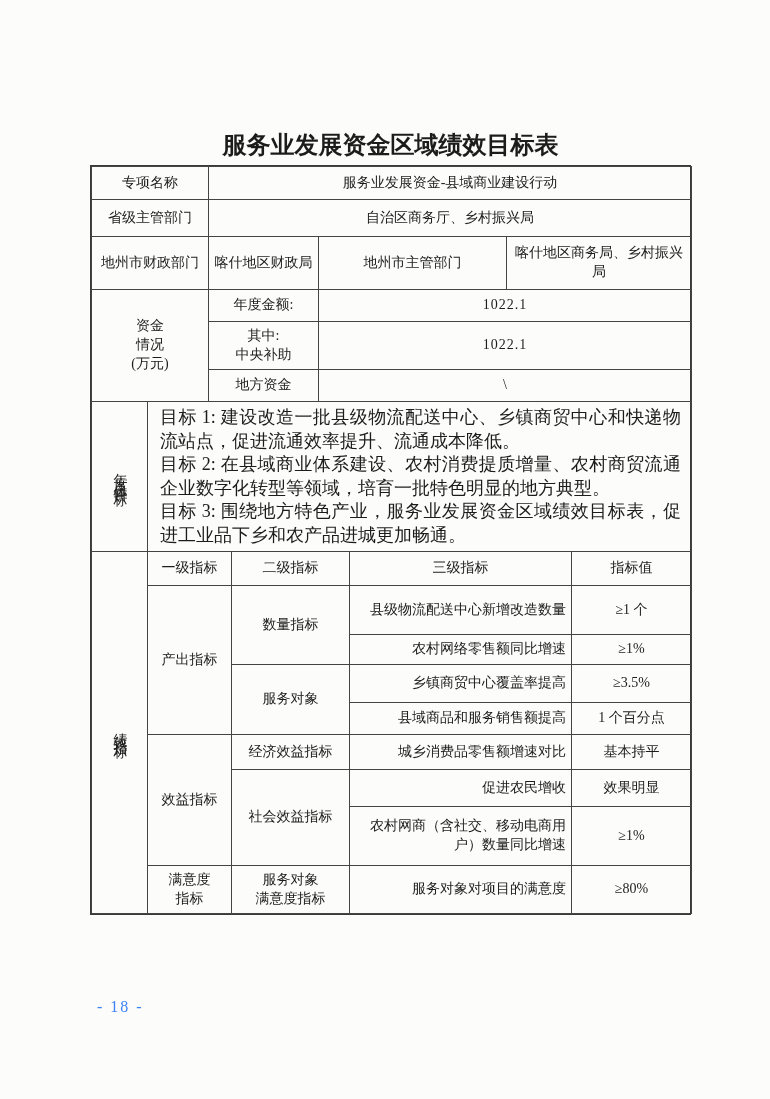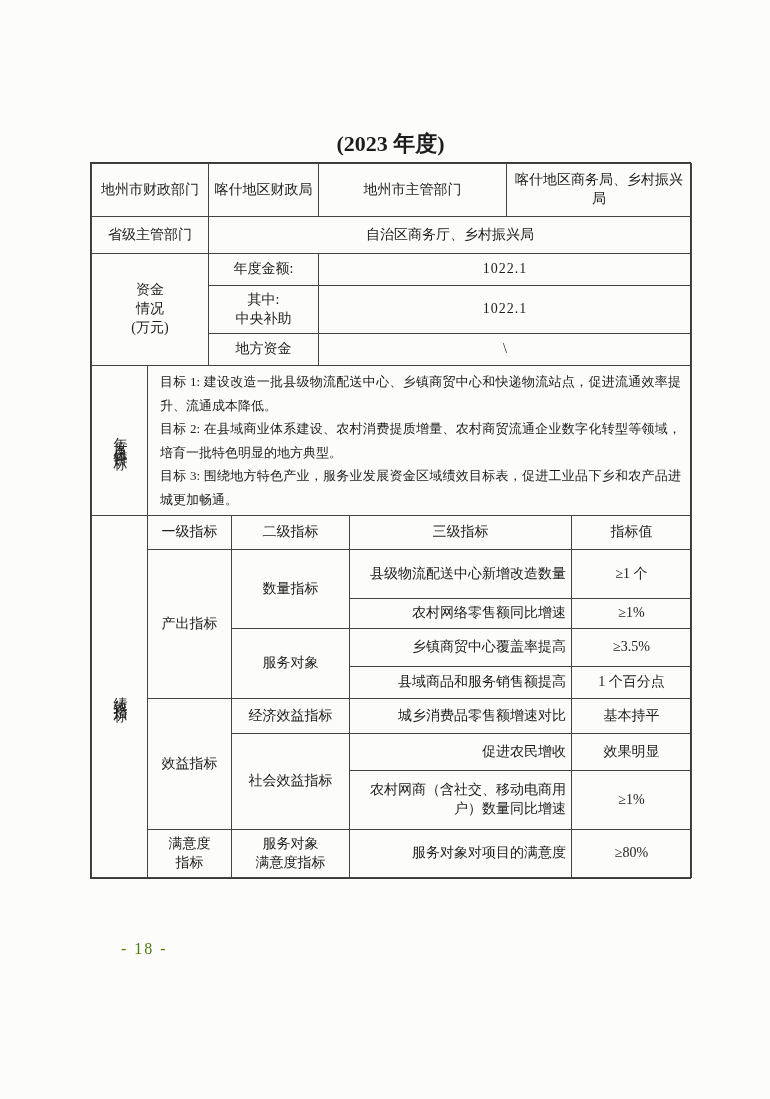--- a/index.html
+++ b/index.html
@@ -60,62 +60,65 @@
     text-orientation: upright;
     letter-spacing: 4px;
     font-size: 14px;
   }
   .goals-cell {
     text-align: left;
     vertical-align: middle;
     padding: 4px 10px 4px 12px;
   }
   .goal {
-    font-size: 13px;
+    font-size: 18px;
     line-height: 23.5px;
     text-align: justify;
   }
   .num { letter-spacing: 1px; text-align: center; }
   .footer {
     position: absolute;
     left: 97px;
-    top: 940px;
+    top: 998px;
     font-size: 16px;
     letter-spacing: 2px;
-    color: #4d7c0f;
-    margin-left: 24px;
+    color: #3b82f6;
   }
 </style>
 </head>
 <body>
 
 <div class="page">
   <div class="content">
 
-    <div class="title-line2">(2023 年度)</div>
+    <div class="title-line1">服务业发展资金区域绩效目标表</div>
 
     <div class="table-stack">
 
       <table>
         <colgroup>
             <col style="width:117px">
             <col style="width:110px">
             <col style="width:188px">
             <col style="width:185px">
           </colgroup>
         <tbody>
+            <tr style="height:33px">
+          <td>专项名称</td>
+          <td colspan="3">服务业发展资金-县域商业建设行动</td>
+        </tr>
+        <tr style="height:37px">
+          <td>省级主管部门</td>
+          <td colspan="3">自治区商务厅、乡村振兴局</td>
+        </tr>
         <tr style="height:53px">
           <td>地州市财政部门</td>
           <td>喀什地区财政局</td>
           <td>地州市主管部门</td>
           <td>喀什地区商务局、乡村振兴局</td>
-        </tr>
-        <tr style="height:37px">
-          <td>省级主管部门</td>
-          <td colspan="3">自治区商务厅、乡村振兴局</td>
         </tr>
       </tbody>
         </table>
 
       <table>
         <colgroup>
             <col style="width:117px">
             <col style="width:110px">
             <col style="width:373px">
           </colgroup>

